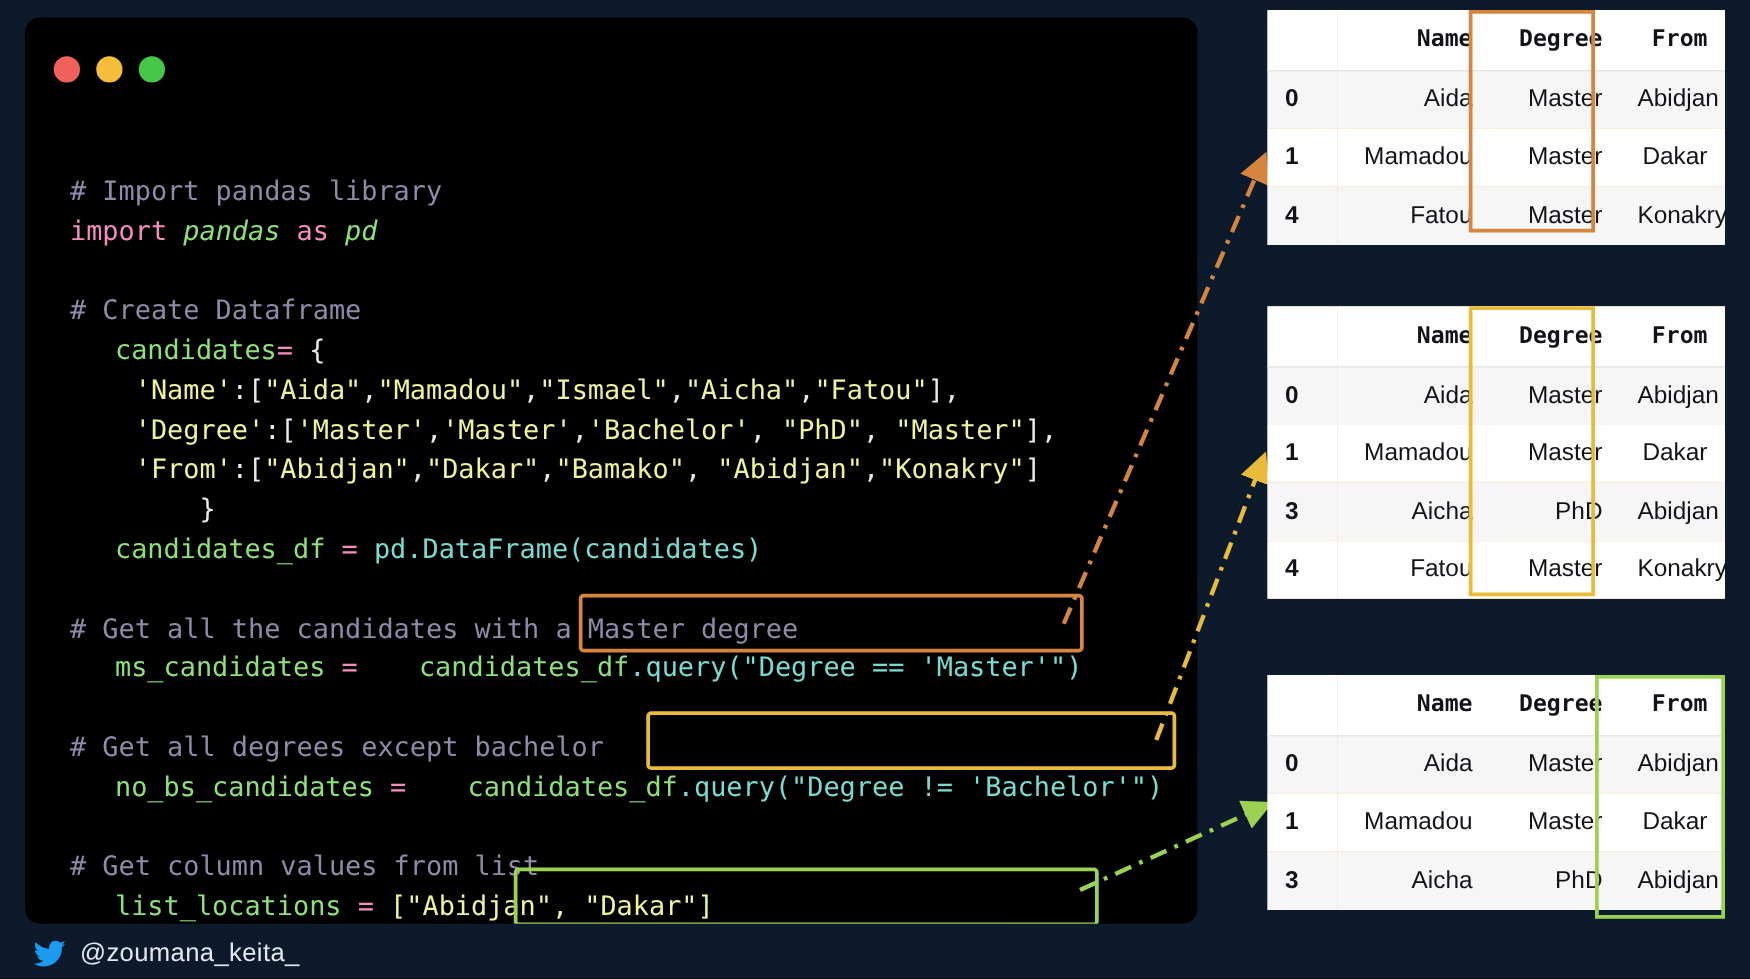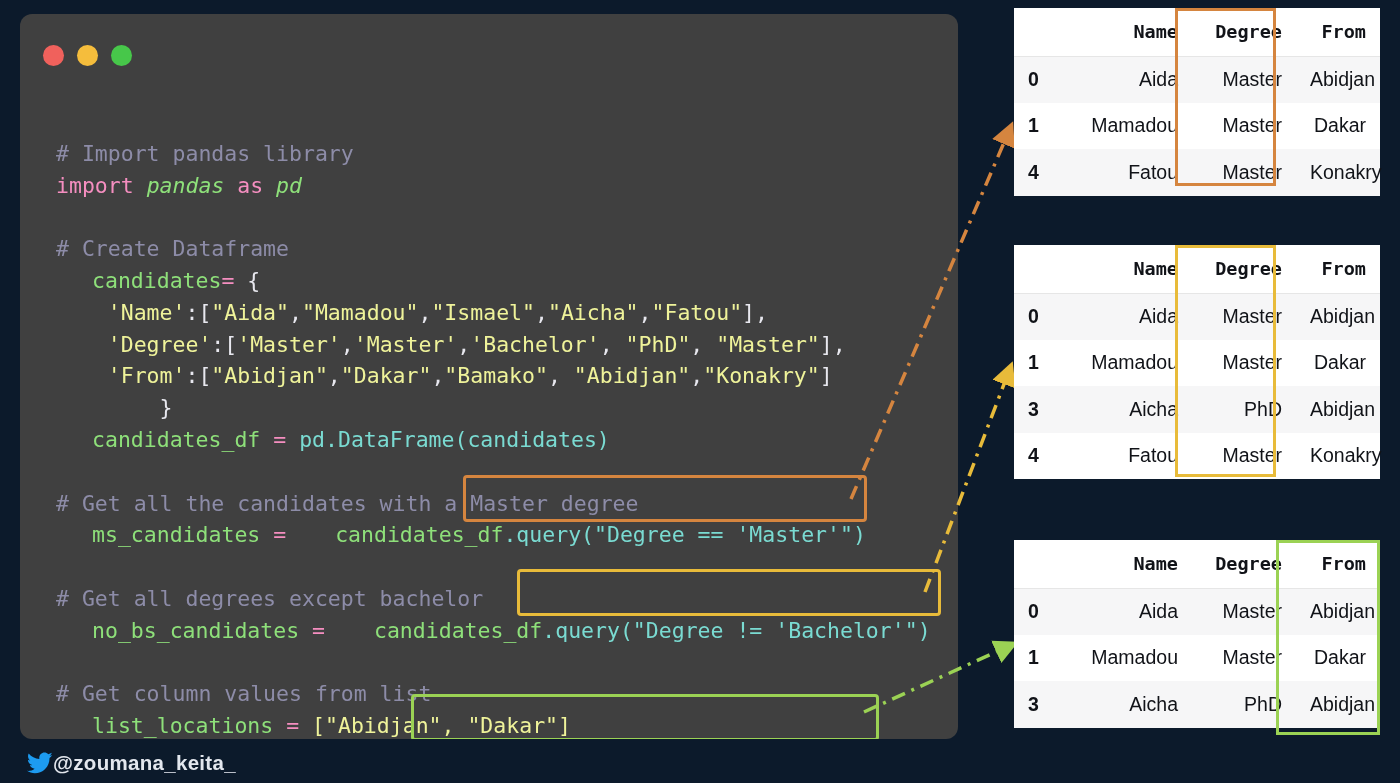--- a/index.html
+++ b/index.html
@@ -8,21 +8,21 @@
     background: #0c1a2b;
     font-family: "Liberation Sans", sans-serif;
     position: relative;
   }
 
   
   #code-window {
     position: absolute;
     left: 20px; top: 14px;
     width: 938px; height: 725px;
-    background: #404040;
+    background: #000000;
     border-radius: 12px;
     overflow: hidden;
   }
   #titlebar {
     position: absolute; left: 0; top: 0;
     width: 100%; height: 58px;
   }
   .dot { position: absolute; top: 31px; width: 21px; height: 21px; border-radius: 50%; }
   .dot.red    { left: 23px;  background: #f0615c; }
   .dot.yellow { left: 57px;  background: #f5bd3c; }
@@ -107,21 +107,21 @@
     pointer-events: none;
   }
   #t1-col { left: 1175px; top: 8px;  width: 101px; height: 178px; border-color: #d5853f; }
   #t2-col { left: 1175px; top: 245px; width: 101px; height: 232px; border-color: #e8bb3a; }
   #t3-col { left: 1276px; top: 540px; width: 104px; height: 195px; border-color: #9bd254; }
 
   
   #handle {
     position: absolute;
     left: 26px; bottom: 8px;
-    display: flex; align-items: center;  font-weight: bold;
+    display: flex; align-items: center; gap: 11px;
   }
   #handle .tw { width: 27px; height: 23px; display: block; }
   #handle .hname {
     color: #e3e7ee;
     font-size: 20.5px;
     letter-spacing: 0.3px;
   }
 </style>
 </head>
 <body>

